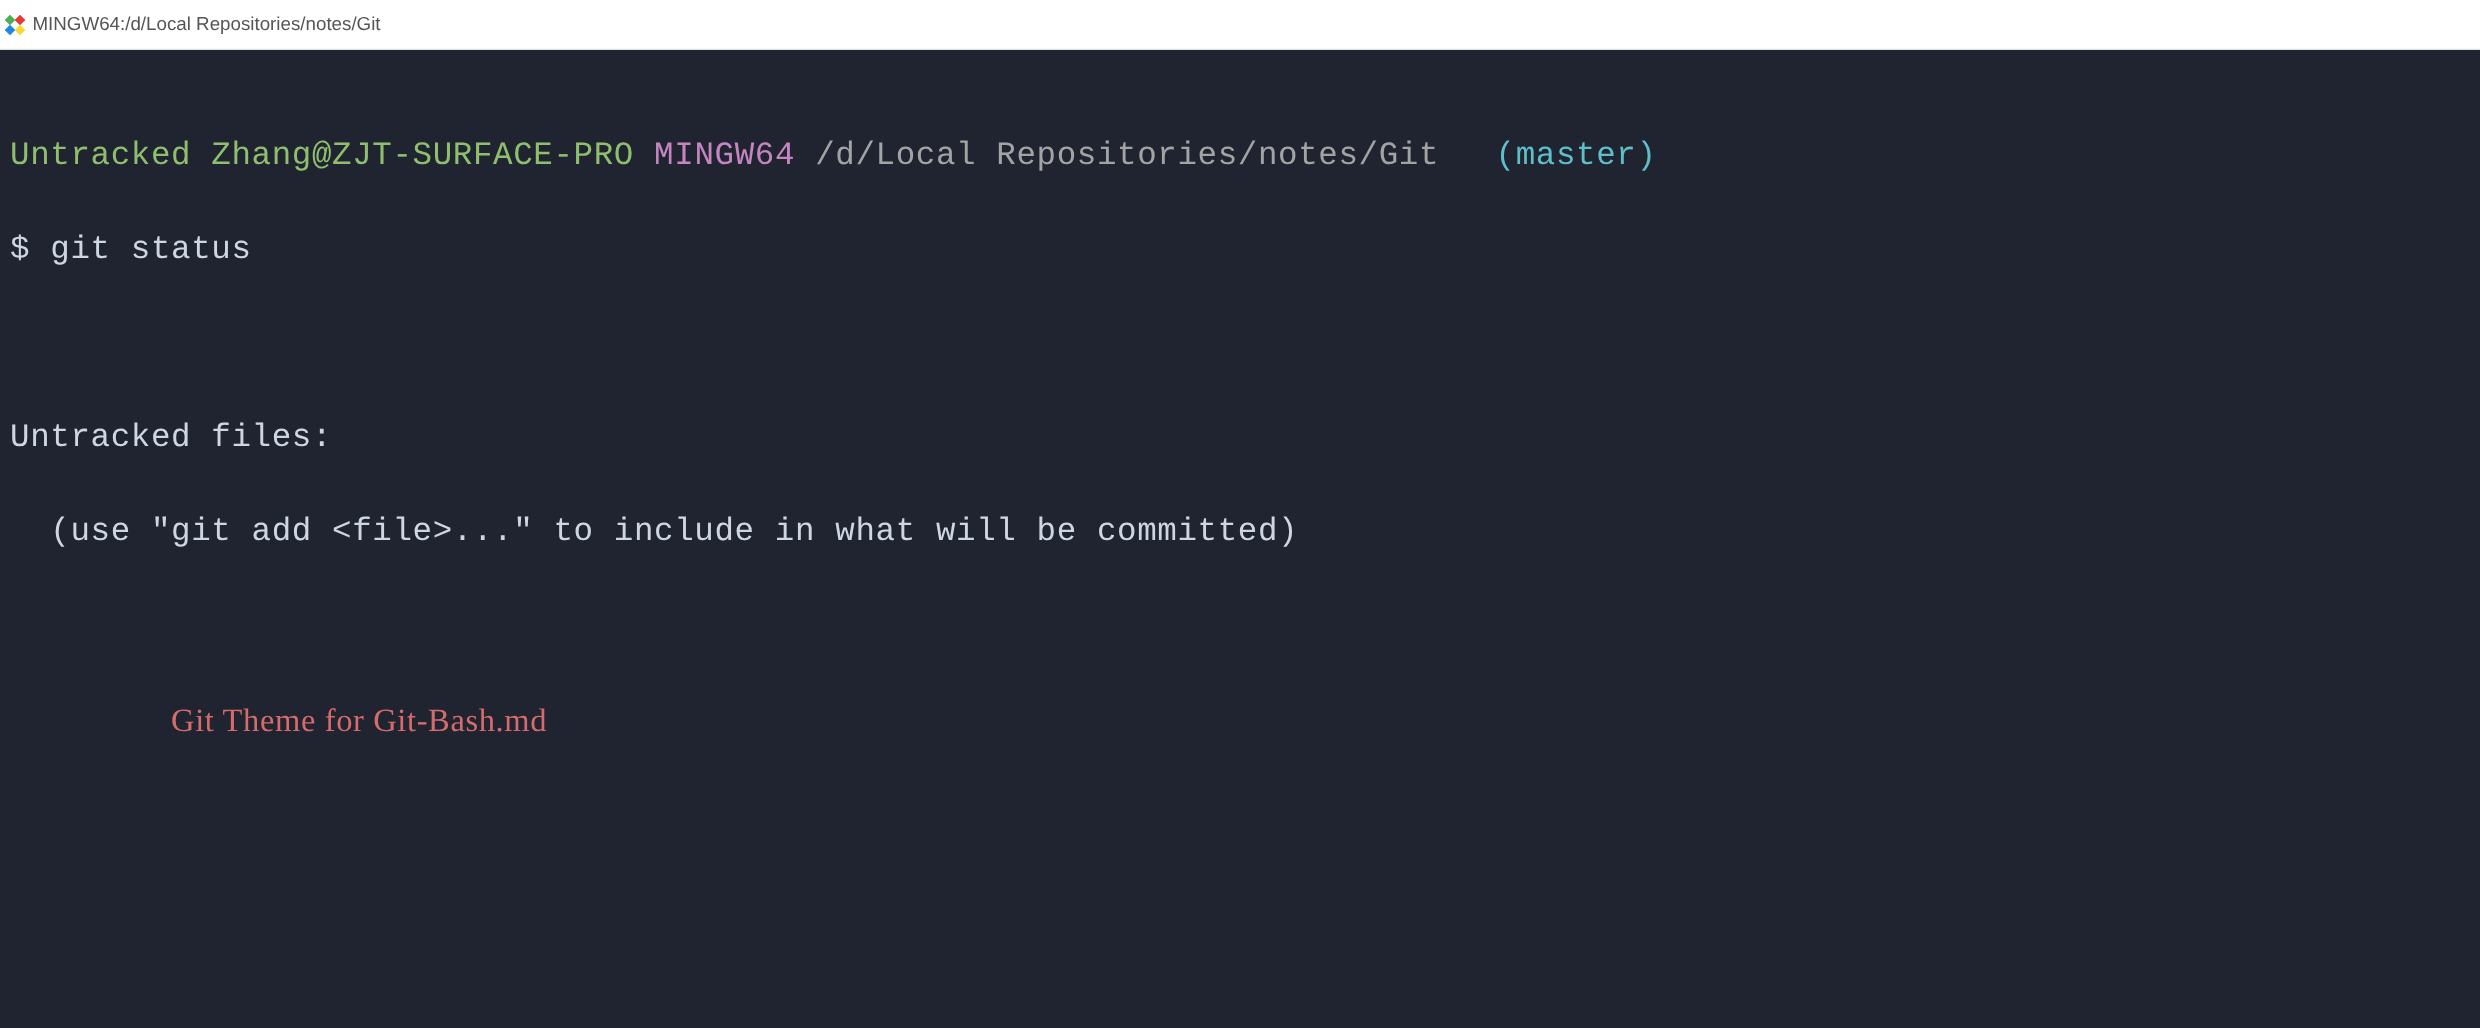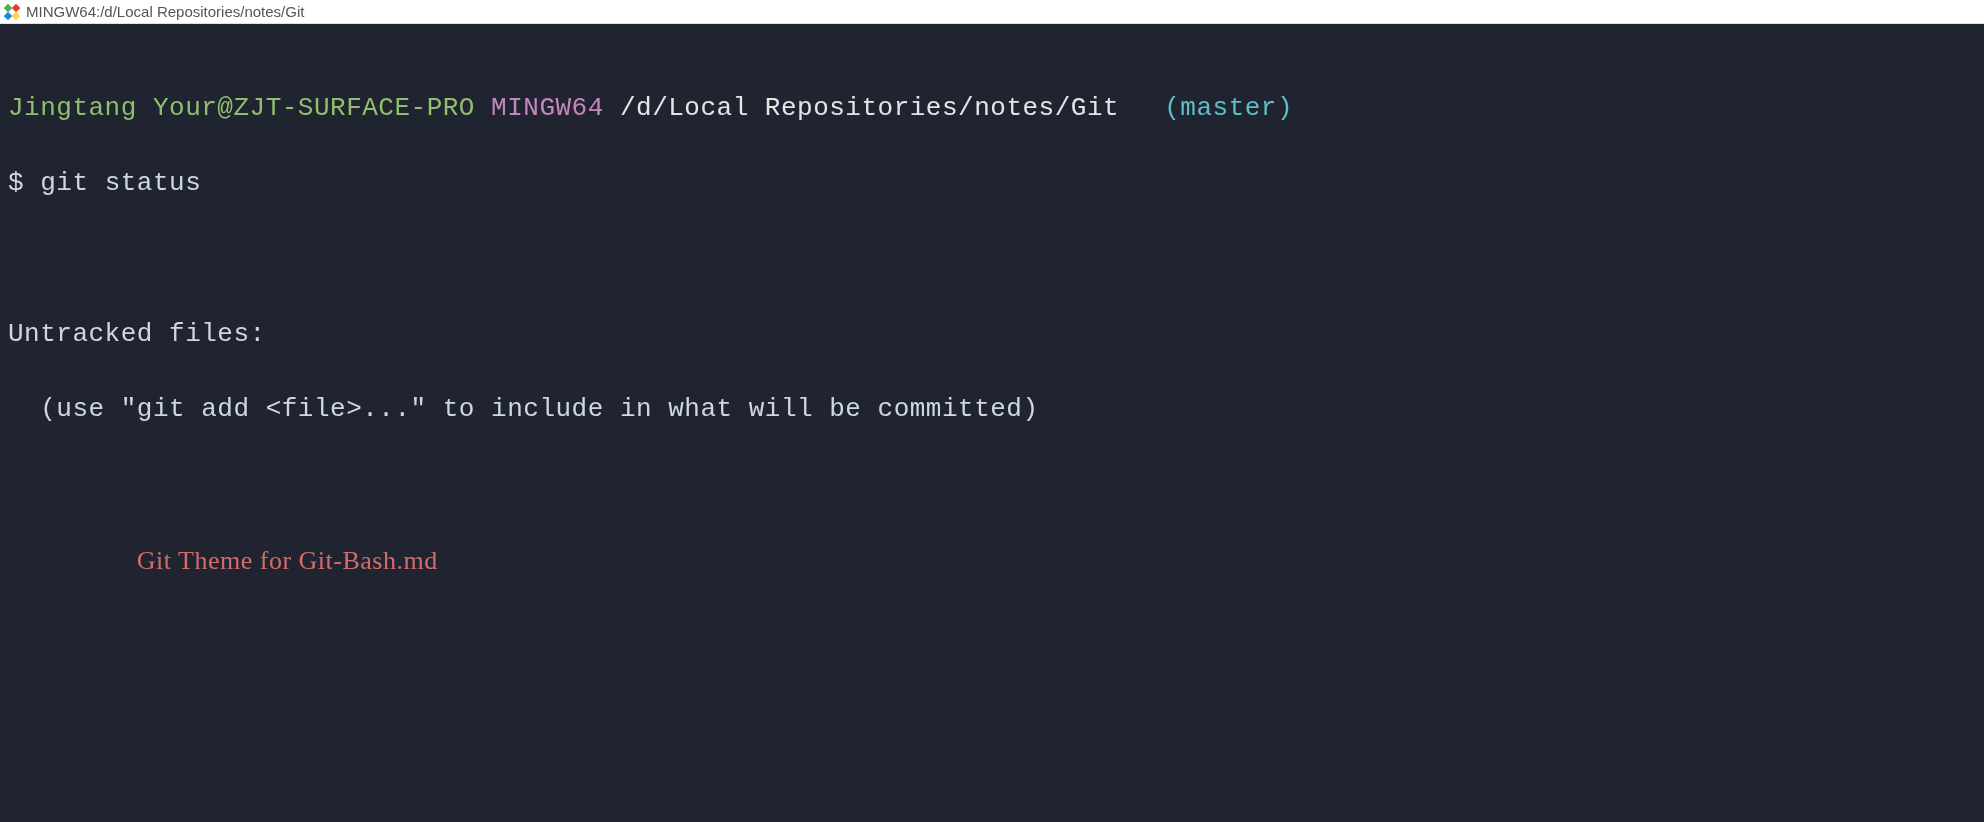--- a/index.html
+++ b/index.html
@@ -7,21 +7,21 @@
       padding: 0;
       box-sizing: border-box;
     }
     body {
       font-family: "Consolas", "Courier New", monospace;
       background: #ffffff;
       width: 1984px;
     }
     .title-bar {
       background: #ffffff;
-      height: 24px;
+      height: 40px;
       display: flex;
       align-items: center;
       padding: 0 4px;
       border-bottom: 1px solid #e0e0e0;
     }
     .title-bar-icon {
       width: 16px;
       height: 16px;
       margin-right: 6px;
       display: flex;
@@ -38,42 +38,42 @@
       color: #cfd6e3;
       font-size: 26px;
       line-height: 1.45;
       padding: 28px 8px 8px 8px;
       min-height: 798px;
       white-space: pre;
       letter-spacing: 0.5px;
     }
     .user { color: #8fbf6e; }
     .host { color: #c586c0; }
-    .path { color: #e5e5e5; margin-top: 23px; }
+    .path { color: #a3a3a3; margin-top: 23px; }
     .branch { color: #5fbec7; margin-left: 29px; }
     .untracked { color: #d56b6b; font-family: Liberation Serif, serif; }
     .plain { color: #cfd6e3; }
   </style>
 </head>
 <body>
 
 <div class="title-bar">
   <span class="title-bar-icon">
     <svg width="16" height="16" viewBox="0 0 16 16">
       <rect x="1" y="1" width="6" height="6" fill="#4caf50" transform="rotate(45 4 4)"></rect>
       <rect x="9" y="1" width="6" height="6" fill="#e53935" transform="rotate(45 12 4)"></rect>
       <rect x="1" y="9" width="6" height="6" fill="#1e88e5" transform="rotate(45 4 12)"></rect>
       <rect x="9" y="9" width="6" height="6" fill="#fdd835" transform="rotate(45 12 12)"></rect>
     </svg>
   </span>
   <span class="title-bar-text">MINGW64:/d/Local Repositories/notes/Git</span>
 </div>
 
 <div class="terminal">
-<div><span class="user">Jingtang Your@ZJT-SURFACE-PRO</span> <span class="host">MINGW64</span> <span class="path">/d/Local Repositories/notes/Git</span> <span class="branch">(master)</span></div>
+<div><span class="user">Untracked Zhang@ZJT-SURFACE-PRO</span> <span class="host">MINGW64</span> <span class="path">/d/Local Repositories/notes/Git</span> <span class="branch">(master)</span></div>
 <div><span class="plain">$ </span><span class="plain">git status</span></div>
 <div class="plain"> </div>
 <div class="plain">Untracked files:</div>
 <div class="plain">  (use "git add &lt;file&gt;..." to include in what will be committed)</div>
 <div class="plain"> </div>
 <div><span class="plain">        </span><span class="untracked">Git Theme for Git-Bash.md</span></div>
 <div class="plain"> </div>
 
 
 

